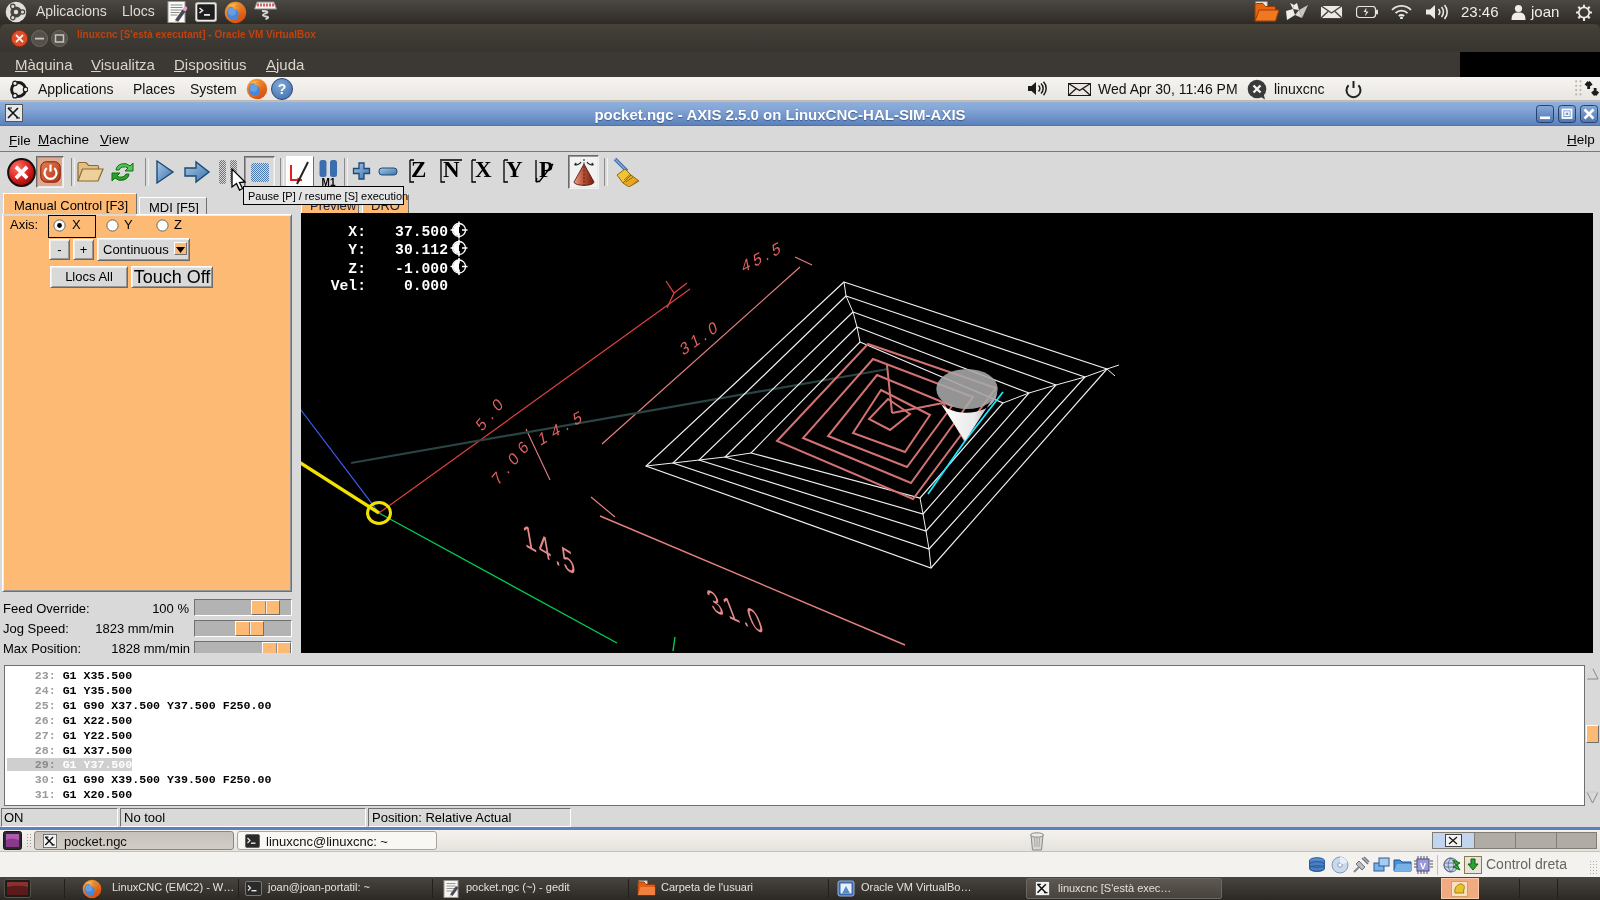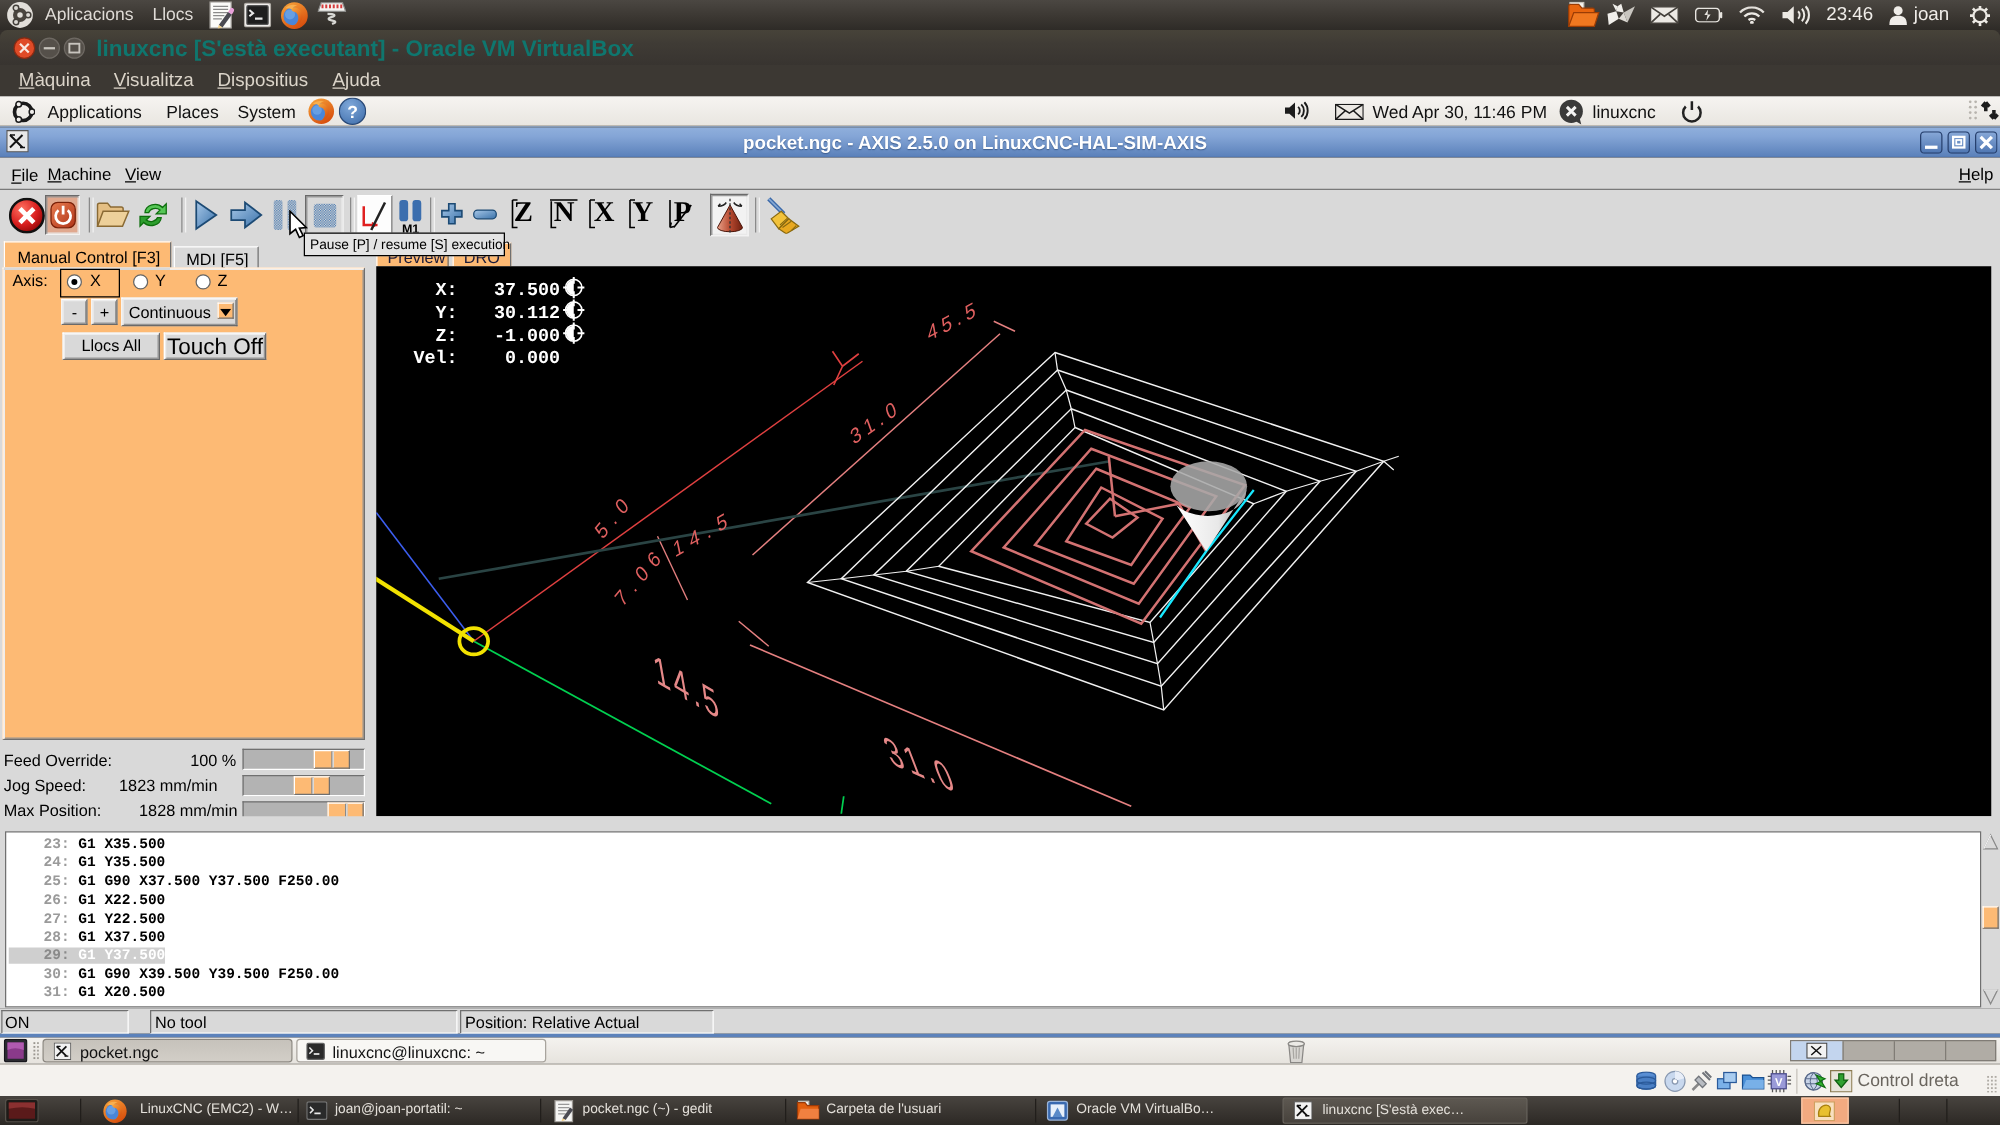--- a/index.html
+++ b/index.html
@@ -125,23 +125,23 @@
 <div class="a" style="left:0;top:24px;width:1600px;height:10px;background:#332f2b;"></div>
 <div class="a" style="left:0;top:24px;width:1600px;height:28px;background:linear-gradient(#474339,#3f3b35 40%,#383430);border-radius:6px 6px 0 0;"></div>
 <svg class="a" style="left:10px;top:29px" width="66" height="19" viewBox="0 0 66 19">
   <circle cx="9.5" cy="9.5" r="8.2" fill="#df4b27" stroke="#8a2a12"></circle>
   <path d="M6 6 L13 13 M13 6 L6 13" stroke="#f8e8e0" stroke-width="1.8"></path>
   <circle cx="29.5" cy="9.5" r="8" fill="#55504a" stroke="#6e6963"></circle>
   <rect x="25" y="8.7" width="9" height="1.8" fill="#c8c4be"></rect>
   <circle cx="49.5" cy="9.5" r="8" fill="#55504a" stroke="#6e6963"></circle>
   <rect x="45.5" y="6" width="8" height="7" fill="none" stroke="#c8c4be" stroke-width="1.5"></rect>
 </svg>
-<div class="a" style="left:77px;top:29px;color:#0f766e;font-size:18px;font-weight:bold;">linuxcnc [S'està executant] - Oracle VM VirtualBox</div>
-
-<div class="a" style="left:0;top:52px;width:1600px;height:25px;background:#3c3833;color:#dbd4c9;font-size:15px;">
+<div class="a" style="left:77px;top:29px;color:#c2410c;font-size:10px;font-weight:bold;">linuxcnc [S'està executant] - Oracle VM VirtualBox</div>
+
+<div class="a" style="left:0;top:52px;width:1460px;height:25px;background:#3c3833;color:#dbd4c9;font-size:15px;">
   <span class="a" style="left:15px;top:4px;"><u>M</u>àquina</span>
   <span class="a" style="left:91px;top:4px;"><u>V</u>isualitza</span>
   <span class="a" style="left:174px;top:4px;"><u>D</u>ispositius</span>
   <span class="a" style="left:266px;top:4px;"><u>A</u>juda</span>
 </div>
 
 <div class="a" style="left:0;top:77px;width:1600px;height:24px;background:linear-gradient(#f6f4f1,#e9e6e1);border-bottom:1px solid #bdb9b2;box-sizing:border-box;">
 </div>
 <svg class="a" style="left:9px;top:80px" width="19" height="19" viewBox="0 0 22 22">
   <circle cx="11" cy="11" r="8" fill="none" stroke="#1a1a1a" stroke-width="3.4"></circle>
@@ -582,21 +582,21 @@
       <path d="M6.5 2 L1 13" stroke="#f2f2f2"></path>
     </svg>
   <div class="a rz" style="left:0;top:60px;width:13px;height:18px;"></div>
   <svg class="a" style="left:0;top:124px" width="13" height="16" viewBox="0 0 13 16">
       <path d="M6.5 14 L12 3 L1 3 Z" fill="#d9d9d9" stroke="#888" stroke-width="1"></path>
       <path d="M1 3 h11" stroke="#f2f2f2"></path>
     </svg>
 </div>
 
 <div class="a" id="statusbar" style="left:0;top:807px;width:1600px;height:20px;background:#d9d9d9;font-size:13px;color:#000;">
-  <div class="a sk" style="left:1px;top:1px;width:102px;height:19px;">
+  <div class="a sk" style="left:1px;top:1px;width:117px;height:19px;">
       <span class="a" style="left:2px;top:1px;">ON</span>
     </div>
   <div class="a sk" style="left:120px;top:1px;width:246px;height:19px;">
       <span class="a" style="left:3px;top:1px;">No tool</span>
     </div>
   <div class="a sk" style="left:368px;top:1px;width:203px;height:19px;">
       <span class="a" style="left:3px;top:1px;">Position: Relative Actual</span>
     </div>
 </div>
 <div class="a" style="left:0;top:827px;width:1600px;height:3px;background:#5c82bb;"></div>

